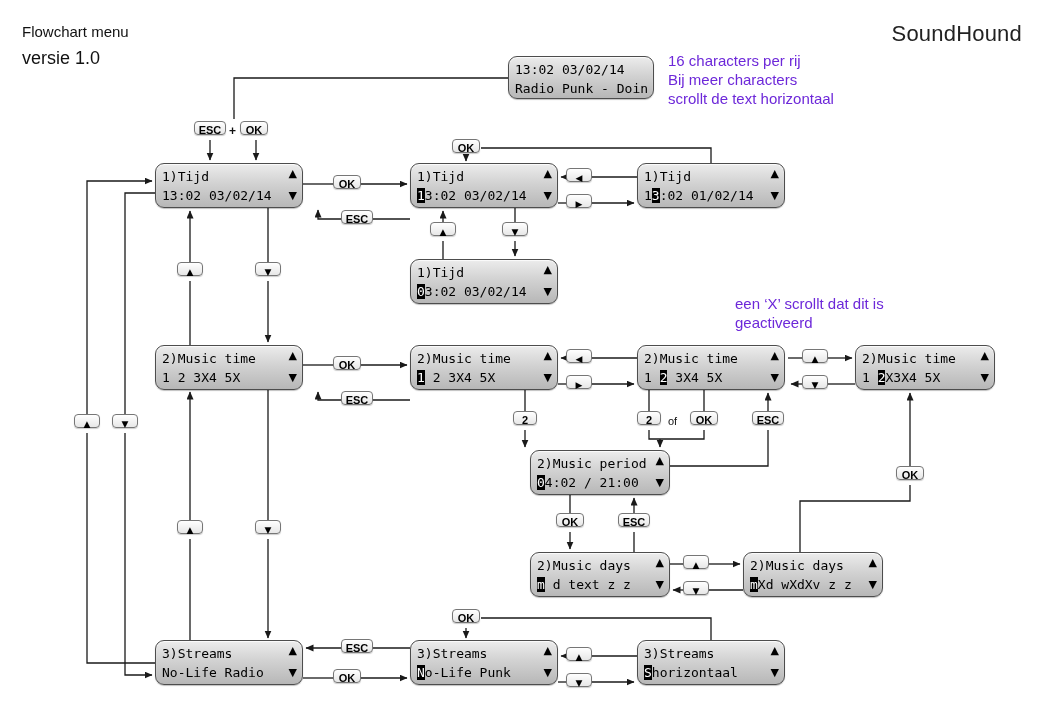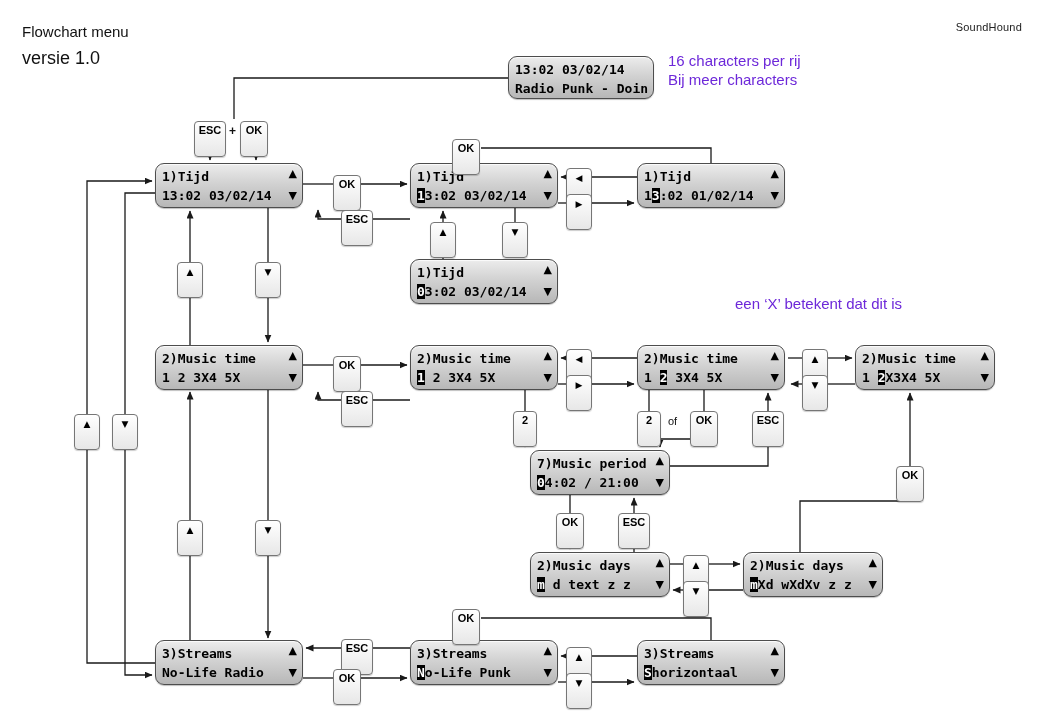--- a/index.html
+++ b/index.html
@@ -9,48 +9,48 @@
 
   svg.wires { position:absolute; left:0; top:0; }
 
   .lcd {
     position:absolute;
     border:1.5px solid #4d4d4d;
     border-radius:9px;
     background:linear-gradient(180deg,#ececec 0%, #d2d2d2 45%, #b7b7b7 100%);
     box-shadow: inset 0 1px 1px rgba(255,255,255,.8), 0 1px 1px rgba(0,0,0,.25);
     font-family:"DejaVu Sans Mono", monospace;
-    font-weight:bold;
+    font-weight:normal;
     font-size:13px;
     color:#000;
     padding:3px 4px 0 6px;
   }
   .lcd-line { height:19px; line-height:19px; white-space:pre; }
   .lcd-line .inv { background:#000; color:#fff; }
   .lcd-scroll {
     position:absolute; top:0; right:5px; height:100%;
     display:flex; flex-direction:column; justify-content:space-between;
     padding:5px 0 6px; font-size:11px; line-height:10px; color:#000;
     font-family:"DejaVu Sans", sans-serif;
   }
 
   .btn {
-    position:absolute; height:36px; line-height:17px; text-align:center;
+    position:absolute; height:14px; line-height:17px; text-align:center;
     border:1px solid #767676; border-radius:4px;
     background:linear-gradient(180deg,#ffffff,#e7e7e7);
     box-shadow:0 1px 1px rgba(0,0,0,.2);
     font-size:11px; font-weight:bold; color:#000;
   }
   .btn.tri { font-size:9px; line-height:18px; font-family:"DejaVu Sans", sans-serif; }
 
   .lbl { position:absolute; font-size:12px; font-weight:bold; color:#111; }
   .note { position:absolute; font-size:15px; line-height:19px; color:#6d28d9; }
   .hdr-title { position:absolute; left:22px; top:12px; font-size:15px; }
   .hdr-version { position:absolute; left:22px; top:37px; font-size:18px; }
-  .brand { position:absolute; right:16px; top:10px; font-size:11px; color:#222; letter-spacing:.2px; }
+  .brand { position:absolute; right:16px; top:10px; font-size:22px; color:#222; letter-spacing:.2px; }
 </style>
 </head>
 <body>
 
 <div class="stage">
 
   <svg class="wires" width="1038" height="718">
     <defs>
       <marker id="arr" markerUnits="userSpaceOnUse" markerWidth="9" markerHeight="8" refX="7.5" refY="3.5" orient="auto">
         <path d="M0,0 L8,3.5 L0,7 Z" fill="#1a1a1a" stroke="none"></path>
@@ -148,23 +148,25 @@
     </g>
   </svg>
 
   <div class="hdr-title">Flowchart menu</div>
   <div class="hdr-version">versie 1.0</div>
   <div class="brand">SoundHound</div>
 
   <div class="note" style="left:668px; top:40px;">
     <div>16 characters per rij</div>
     <div>Bij meer characters</div>
+    <div>scrollt de text horizontaal</div>
   </div>
   <div class="note" style="left:735px; top:283px;">
-    <div>een ‘X’ betekent dat dit is</div>
+    <div>een ‘X’ scrollt dat dit is</div>
+    <div>geactiveerd</div>
   </div>
 
   <div class="lcd" style="left:508px; top:45px; width:146px; height:43px;">
     <div class="lcd-line"><span>13:02 03/02/14</span></div>
     <div class="lcd-line"><span>Radio Punk - Doin</span></div>
   </div>
 
   <div class="lcd" style="left:155px; top:152px; width:148px; height:45px;">
     <div class="lcd-line"><span>1)Tijd</span></div>
     <div class="lcd-line"><span>13:02 03/02/14</span></div>
@@ -231,21 +233,21 @@
   <div class="lcd" style="left:855px; top:334px; width:140px; height:45px;">
     <div class="lcd-line"><span>2)Music time</span></div>
     <div class="lcd-line"><span>1 </span><span class="inv">2</span><span>X3X4 5X</span></div>
     <div class="lcd-scroll">
         <span>▲</span>
         <span>▼</span>
       </div>
   </div>
 
   <div class="lcd" style="left:530px; top:439px; width:140px; height:45px;">
-    <div class="lcd-line"><span>7)Music period</span></div>
+    <div class="lcd-line"><span>2)Music period</span></div>
     <div class="lcd-line"><span class="inv">0</span><span>4:02 / 21:00</span></div>
     <div class="lcd-scroll">
         <span>▲</span>
         <span>▼</span>
       </div>
   </div>
 
   <div class="lcd" style="left:530px; top:541px; width:140px; height:45px;">
     <div class="lcd-line"><span>2)Music days</span></div>
     <div class="lcd-line"><span class="inv">m</span><span> d text z z</span></div>

